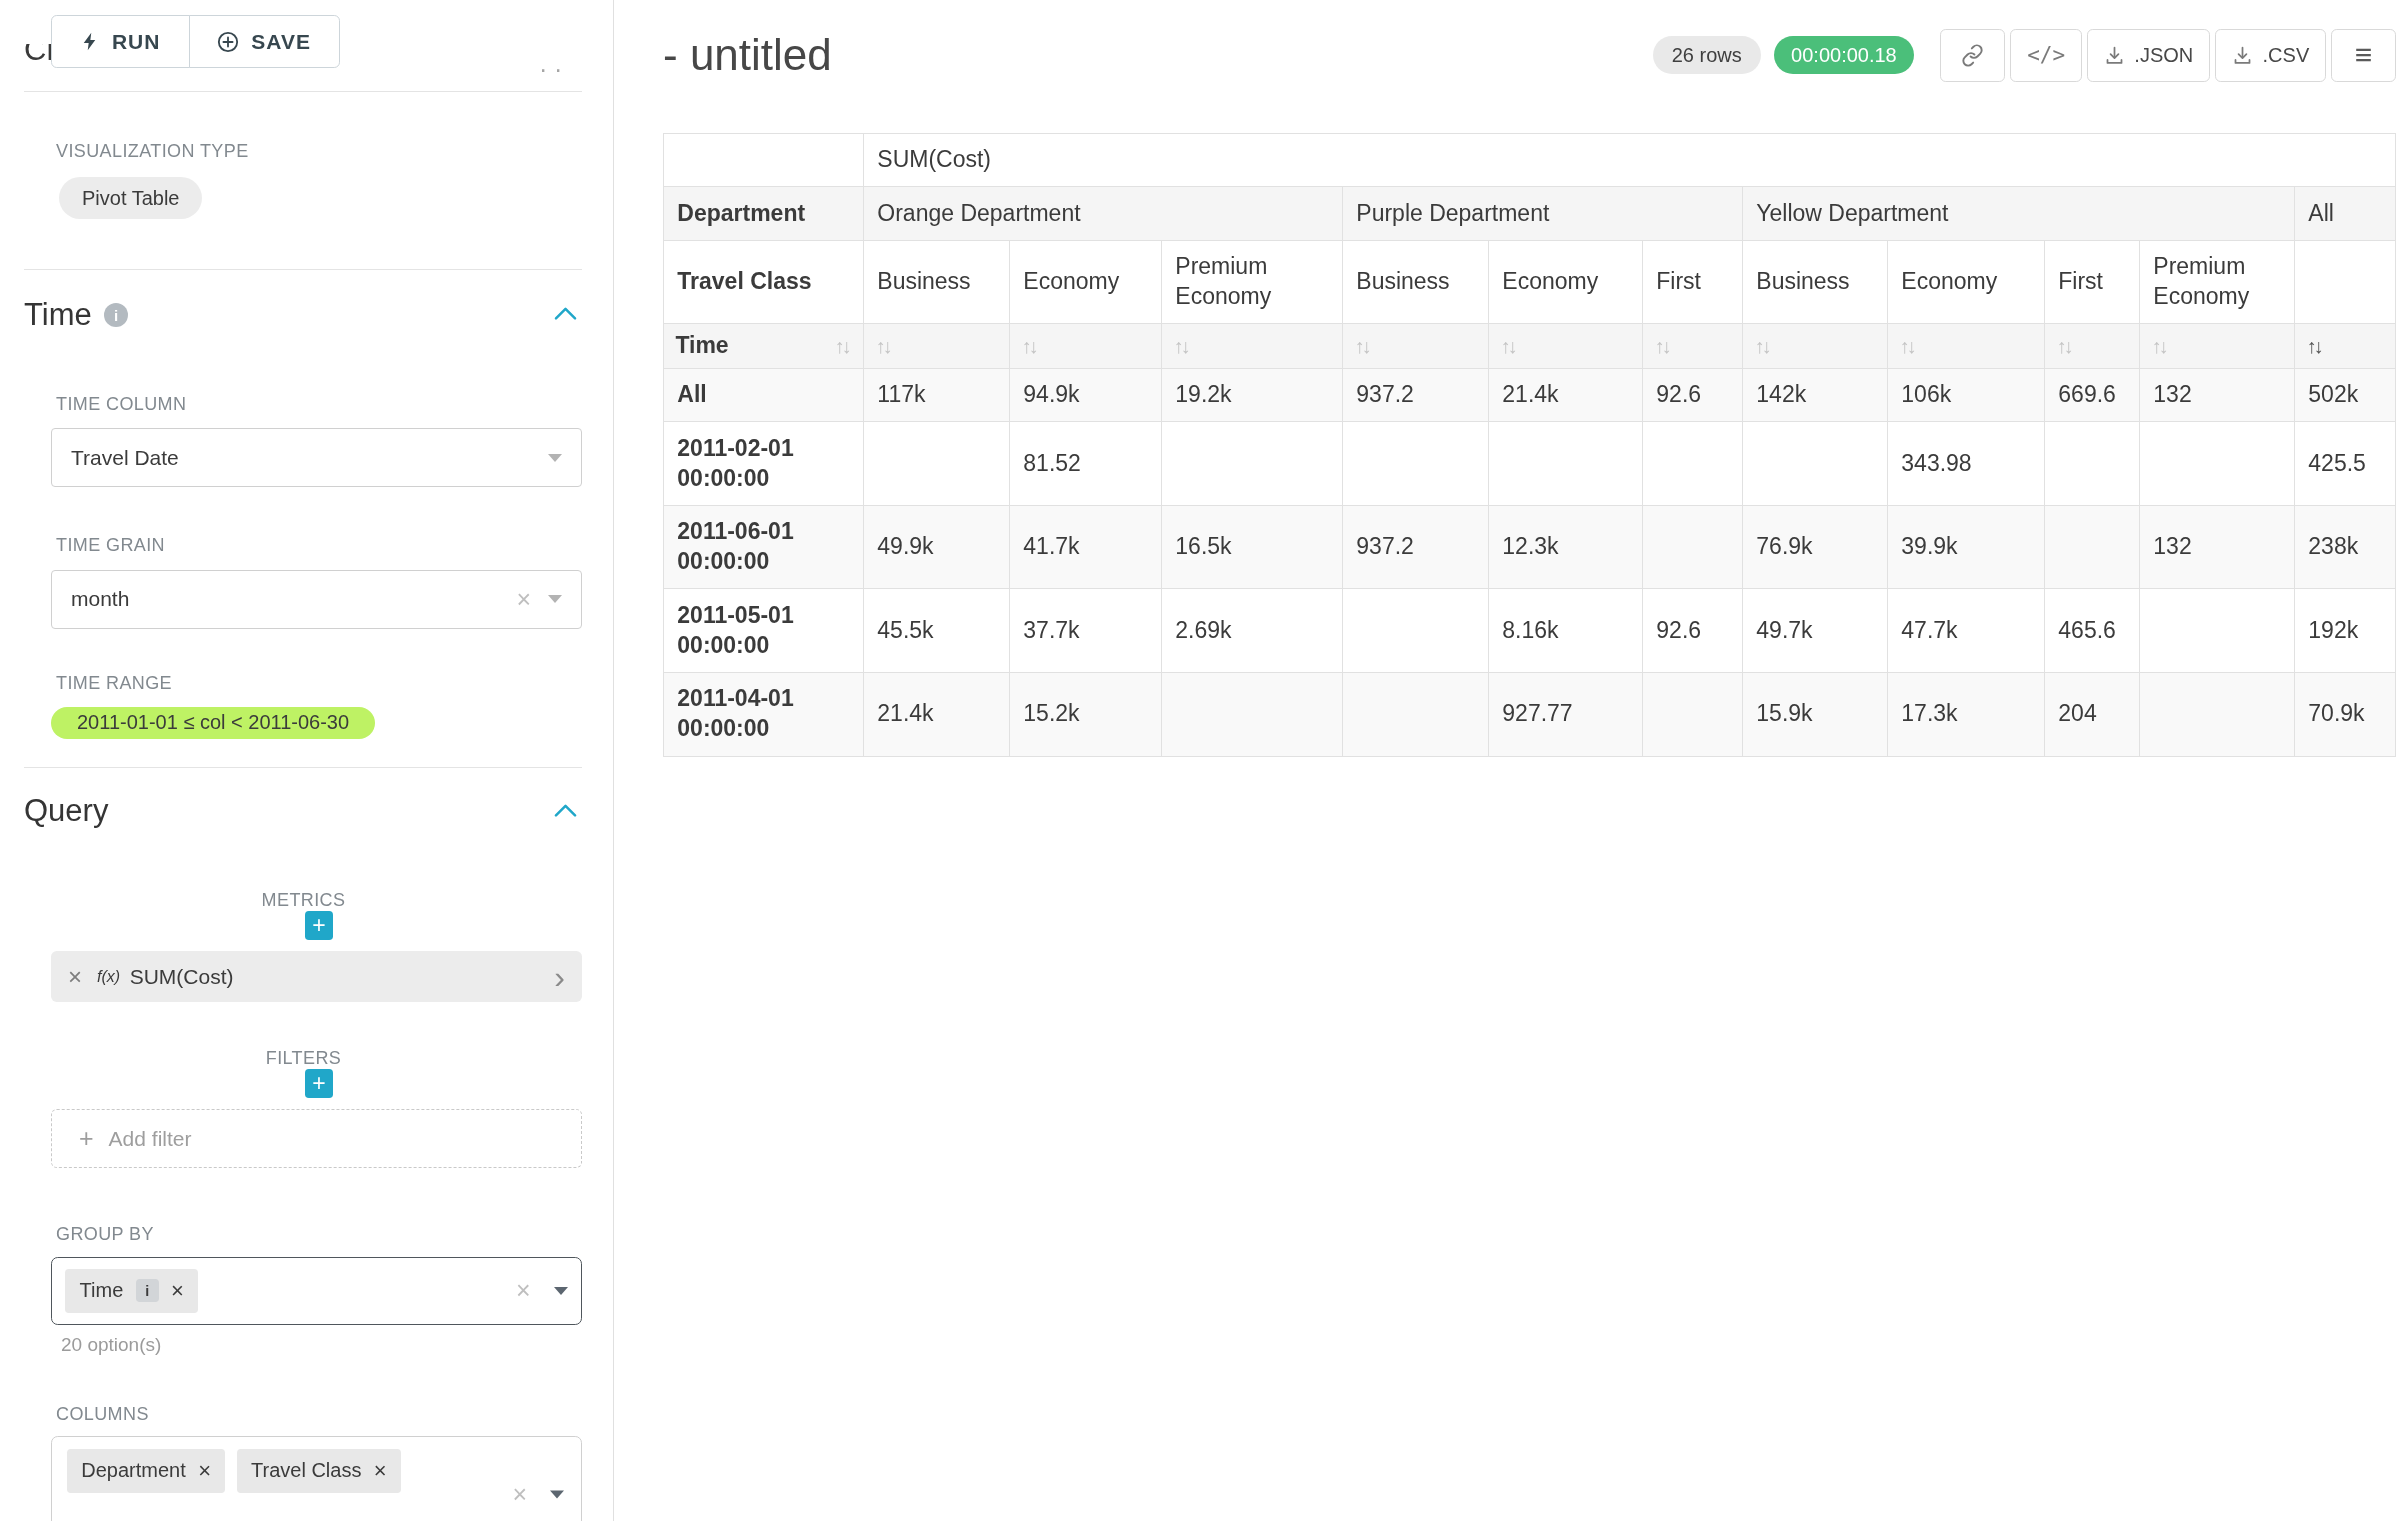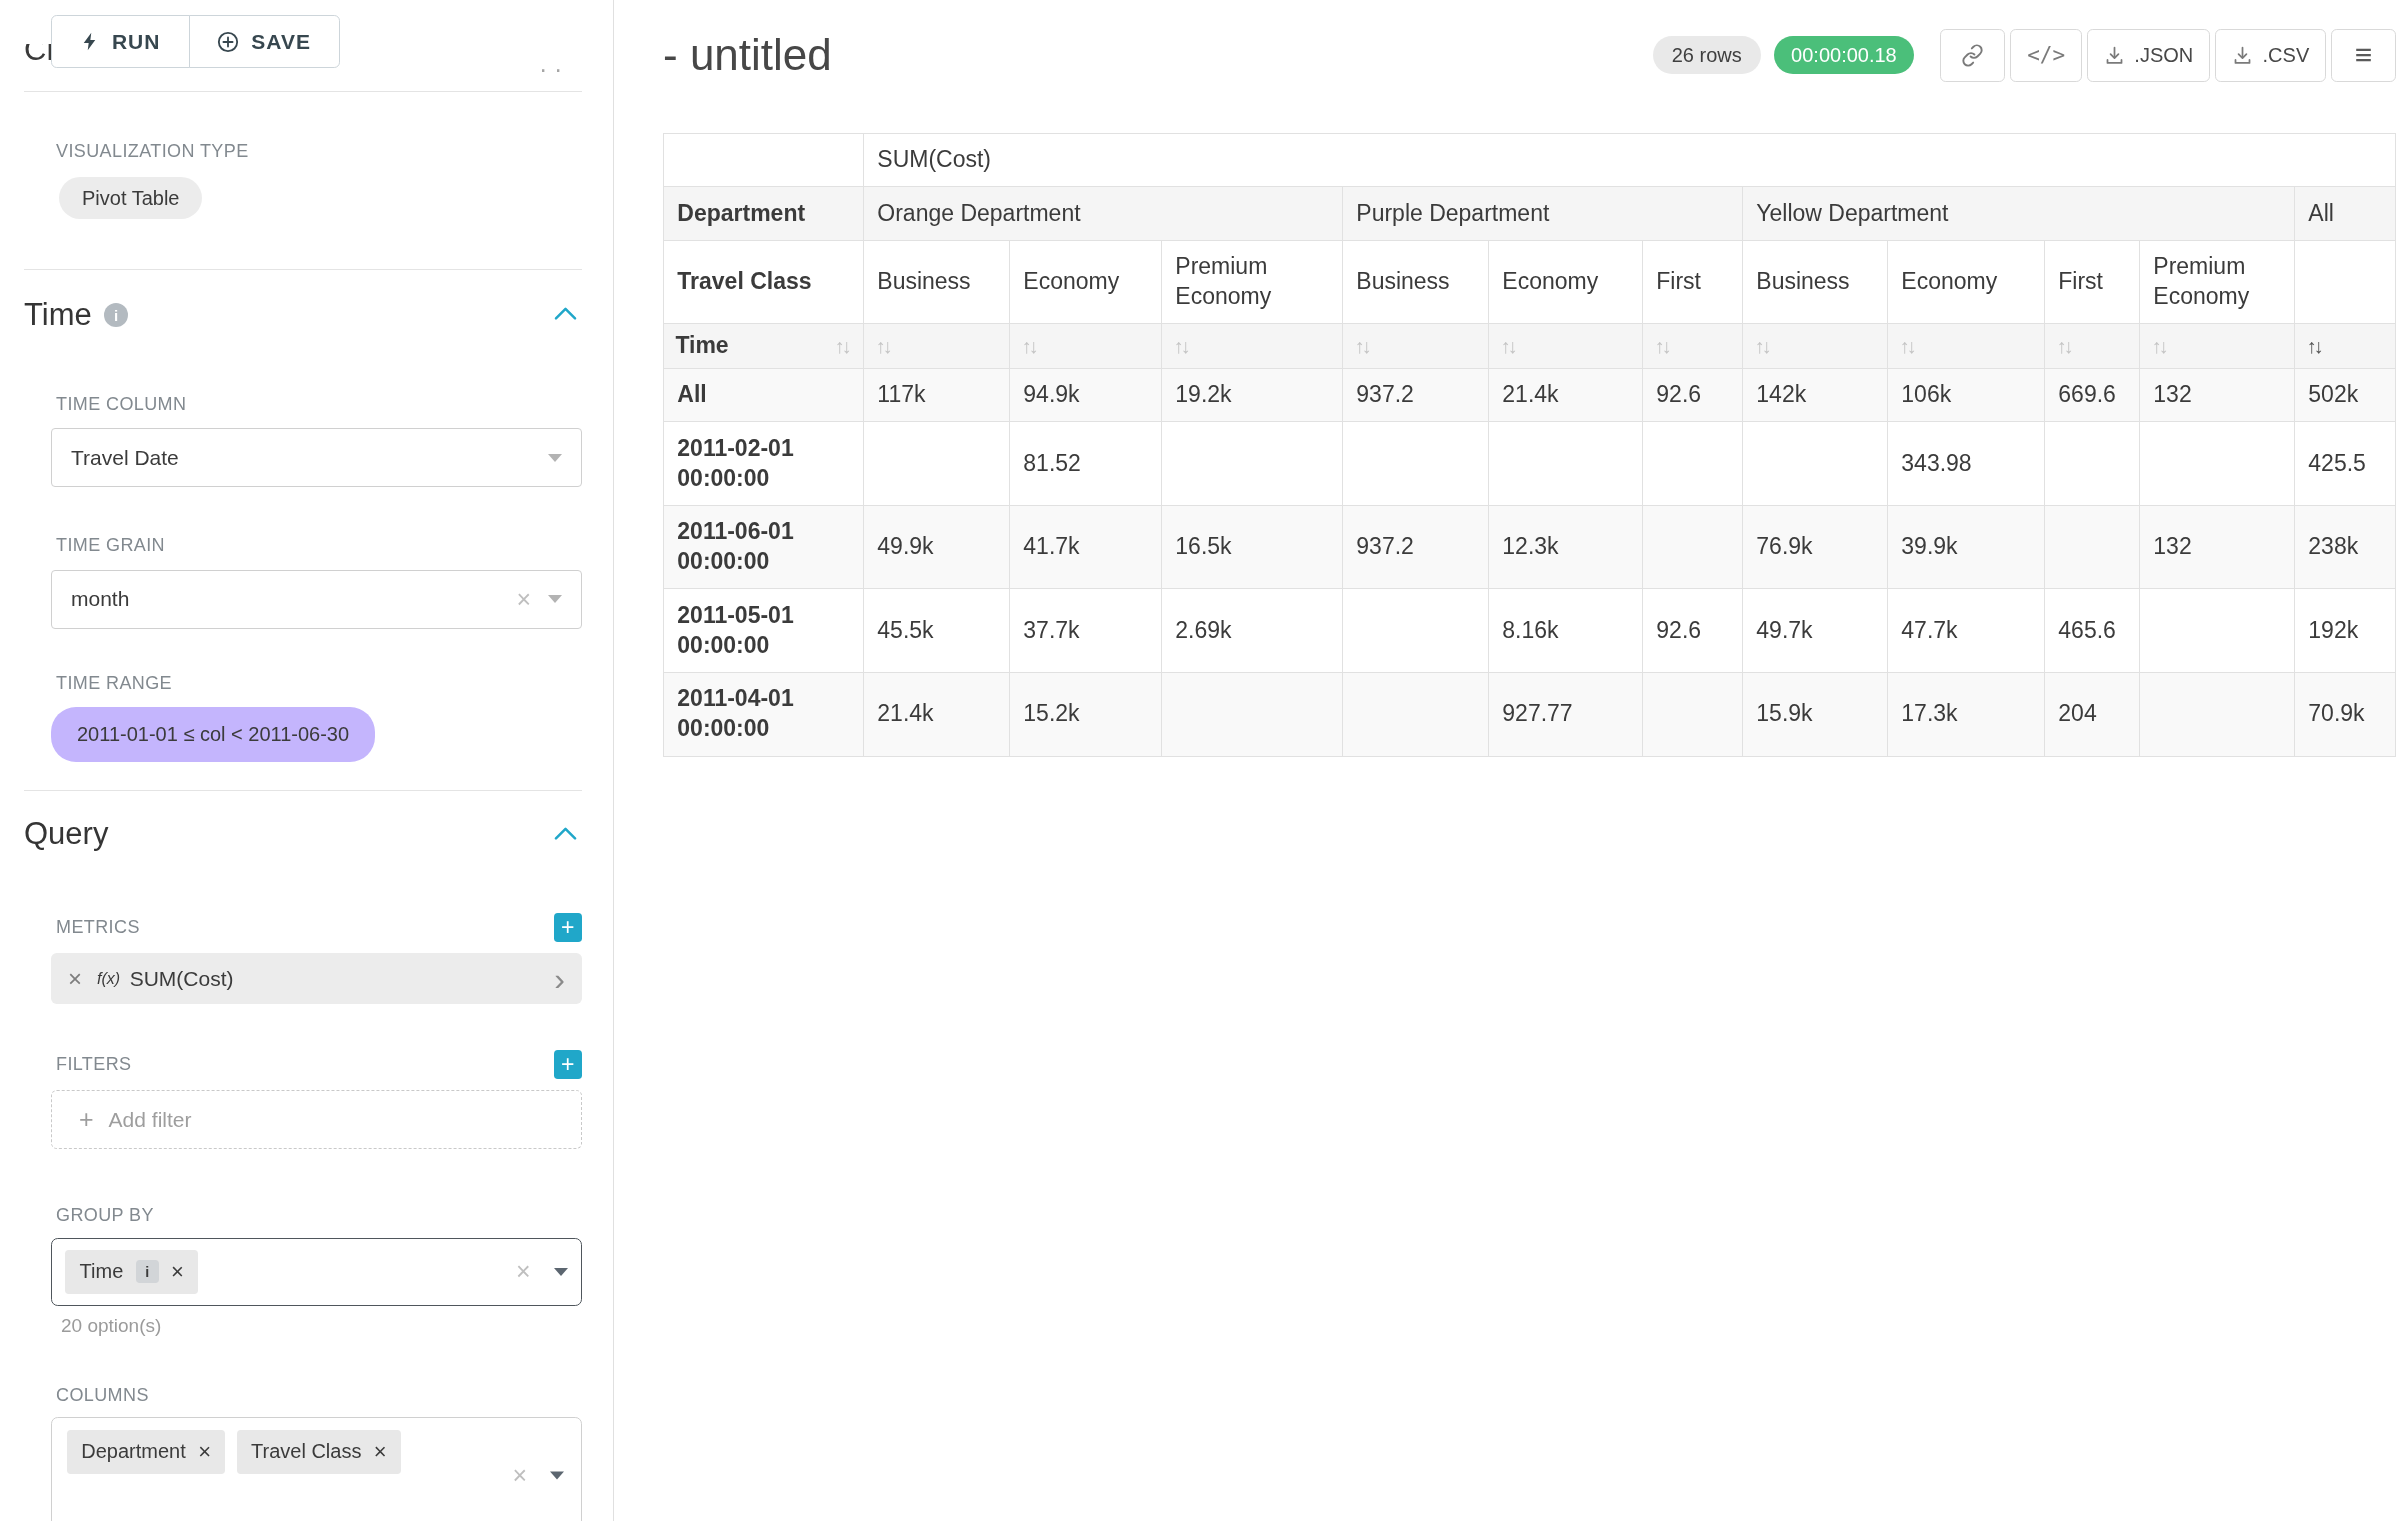--- a/index.html
+++ b/index.html
@@ -32,24 +32,24 @@
     margin-left:12.4px; font-style:normal; }
   .chev-up { margin-left:auto; }
   .select { margin:13.3px 31px 0 51px; height:59px; border:1px solid #d0d0d0; border-radius:4px;
     display:flex; align-items:center; padding:0 19px; font-size:21px; background:#fff; cursor:pointer; }
   .caret { width:0; height:0; border-left:7.6px solid transparent; border-right:7.6px solid transparent;
     border-top:8.6px solid #b3b3b3; display:inline-block; }
   .caret.dark { border-top-color:#5c6670; }
   .push { margin-left:auto; }
   .xmark { color:#bfbfbf; font-size:25px; line-height:1; cursor:pointer; }
   .sp18 { width:17px; display:inline-block; }
-  .range-pill { display:inline-flex; align-items:center; height:55px; padding:0 26px;
-    border-radius:25px; background:#c4b5fd; font-size:20px; margin:13.3px 0 0 51px; cursor:pointer; }
+  .range-pill { display:inline-flex; align-items:center; height:32px; padding:0 26px;
+    border-radius:25px; background:#bef264; font-size:20px; margin:13.3px 0 0 51px; cursor:pointer; }
   .label-row { display:flex; align-items:center; justify-content:space-between;
-    margin-left:56px; margin-right:31px; }
+    margin-left:56px; margin-right:31px;flex-direction:column; }
   .plus-btn { width:28.5px; height:28.5px; border-radius:3.8px; background:#20a7c9; color:#fff;
     font-size:23px; line-height:27px; text-align:center; border:none; cursor:pointer; font-family:inherit; }
   .metric-pill { margin:11.4px 31px 0 51px; height:51px; background:#ececec; border-radius:5.7px;
     display:flex; align-items:center; padding:0 17px; font-size:21px; cursor:pointer; }
   .metric-pill .mx { color:#7d7d7d; font-size:24px; cursor:pointer; }
   .metric-pill .fn { font-style:italic; font-size:16px; margin:0 9.5px 0 15px; color:#3b3b3b; }
   .metric-pill .chev-r { margin-left:auto; color:#8a8a8a; font-size:32px; line-height:1; cursor:pointer; }
   .add-filter { margin:11.4px 31px 0 51px; height:59px; border:1px dashed #c9c9c9; border-radius:5.7px;
     display:flex; align-items:center; gap:15px; padding:0 27px; color:#9e9e9e; font-size:21px; cursor:pointer; }
   .add-filter .plus { font-size:25px; color:#9e9e9e; }

